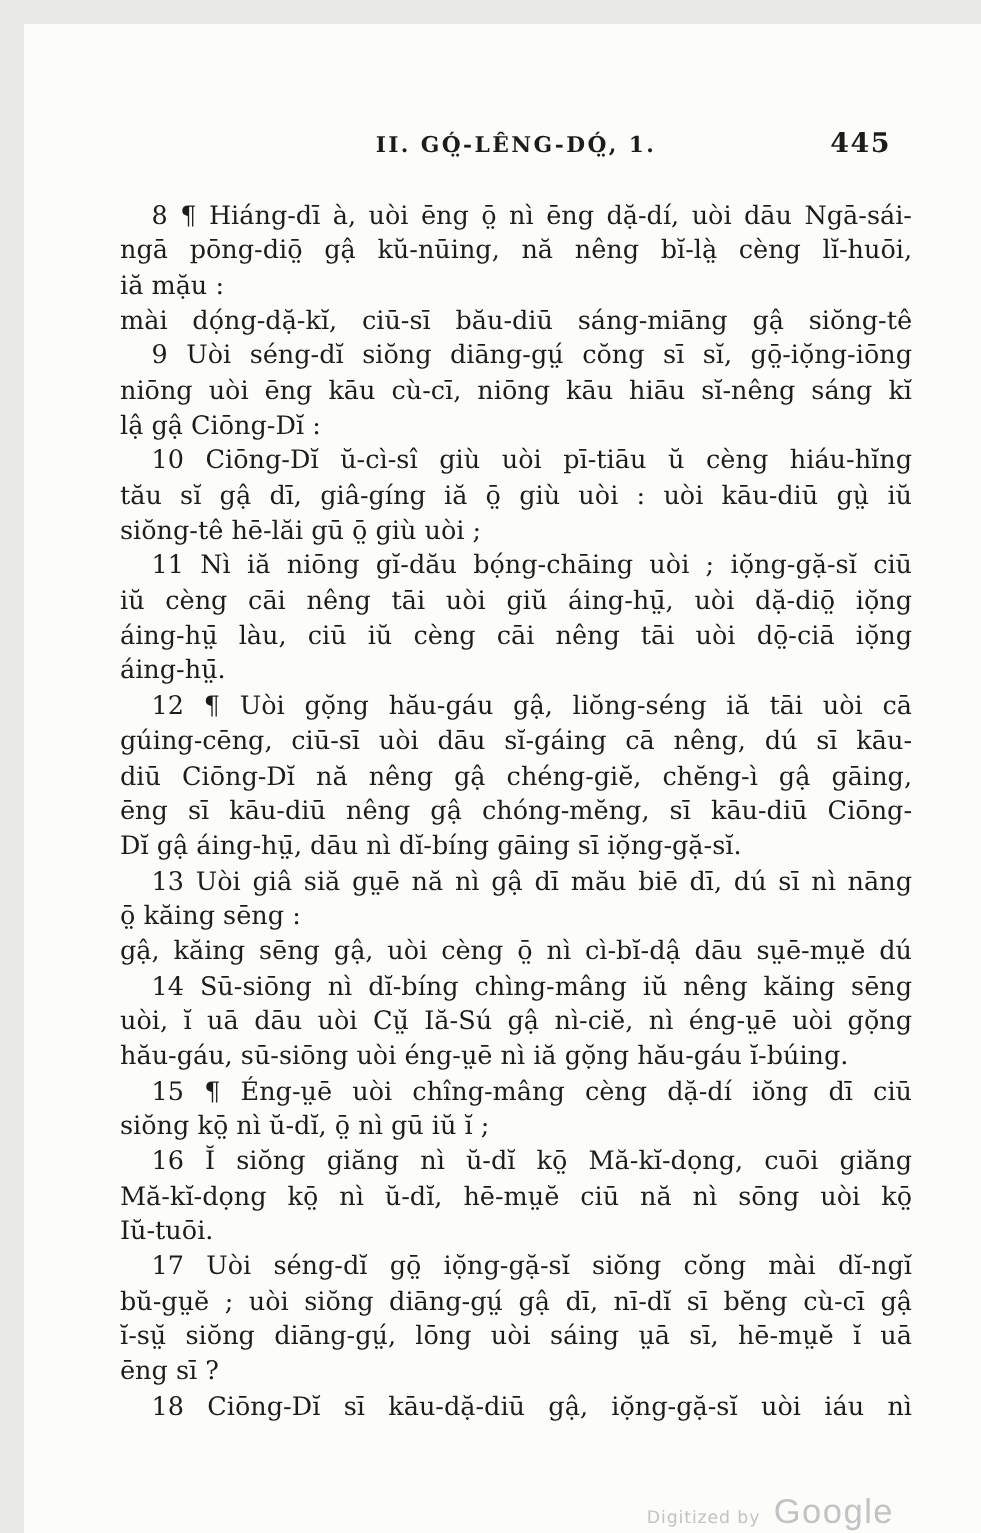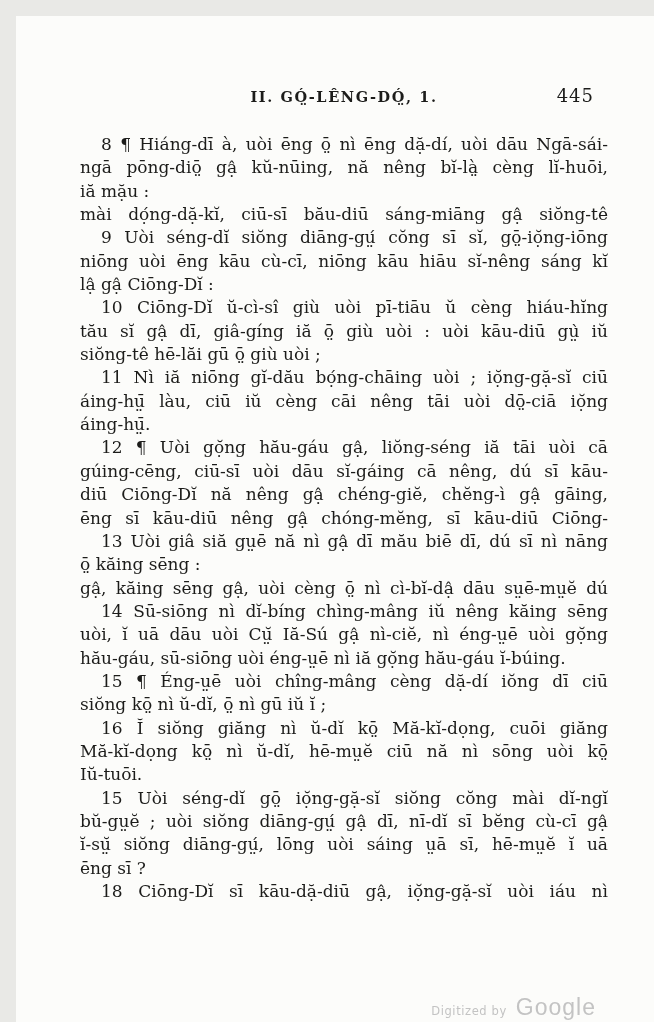--- a/index.html
+++ b/index.html
@@ -27,21 +27,21 @@
     text-align: center;
     font-size: 14.5px;
     font-weight: bold;
     letter-spacing: 1.6px;
   }
   .page-number {
     position: absolute;
     right: 14px;
     top: -3px;
     font-size: 18px;
-    font-weight: normal;
+    font-weight: bold;
     letter-spacing: 1px;
   }
   .content {
     position: absolute;
     top: 117px;
     left: 64px;
     width: 528px;
     font-size: 17px;
     line-height: 23.35px;
   }
@@ -99,28 +99,30 @@
         <div class="line">niōng uòi ēng kāu cù-cī, niōng kāu hiāu sĭ-nêng sáng kĭ</div>
         <div class="line last">lậ gậ Ciōng-Dĭ :</div>
       </div>
       <div class="verse">
         <div class="line first">10 Ciōng-Dĭ ŭ-cì-sî giù uòi pī-tiāu ŭ cèng hiáu-hĭng</div>
         <div class="line">tău sĭ gậ dī, giâ-gíng iă ō̤ giù uòi : uòi kāu-diū gṳ̀ iŭ</div>
         <div class="line last">siŏng-tê hē-lăi gū ō̤ giù uòi ;</div>
       </div>
       <div class="verse">
         <div class="line first">11 Nì iă niōng gĭ-dău bọ́ng-chāing uòi ; iọ̆ng-gặ-sĭ ciū</div>
+        <div class="line">iŭ cèng cāi nêng tāi uòi giŭ áing-hṳ̄, uòi dặ-diō̤ iọ̆ng</div>
         <div class="line">áing-hṳ̄ làu, ciū iŭ cèng cāi nêng tāi uòi dō̤-ciā iọ̆ng</div>
         <div class="line last">áing-hṳ̄.</div>
       </div>
       <div class="verse">
         <div class="line first">12 ¶ Uòi gọ̆ng hău-gáu gậ, liŏng-séng iă tāi uòi cā</div>
         <div class="line">gúing-cēng, ciū-sī uòi dāu sĭ-gáing cā nêng, dú sī kāu-</div>
         <div class="line">diū Ciōng-Dĭ nă nêng gậ chéng-giĕ, chĕng-ì gậ gāing,</div>
         <div class="line">ēng sī kāu-diū nêng gậ chóng-mĕng, sī kāu-diū Ciōng-</div>
+        <div class="line last">Dĭ gậ áing-hṳ̄, dāu nì dĭ-bíng gāing sī iọ̆ng-gặ-sĭ.</div>
       </div>
       <div class="verse">
         <div class="line first">13 Uòi giâ siă gṳē nă nì gậ dī mău biē dī, dú sī nì nāng</div>
         <div class="line last">ō̤ kăing sēng :</div>
         <div class="line">gậ, kăing sēng gậ, uòi cèng ō̤ nì cì-bĭ-dậ dāu sṳē-mṳĕ dú</div>
       </div>
       <div class="verse">
         <div class="line first">14 Sū-siōng nì dĭ-bíng chìng-mâng iŭ nêng kăing sēng</div>
         <div class="line">uòi, ĭ uā dāu uòi Cṳ̆ Iă-Sú gậ nì-ciĕ, nì éng-ṳē uòi gọ̆ng</div>
         <div class="line last">hău-gáu, sū-siōng uòi éng-ṳē nì iă gọ̆ng hău-gáu ĭ-búing.</div>
@@ -128,21 +130,21 @@
       <div class="verse">
         <div class="line first">15 ¶ Éng-ṳē uòi chîng-mâng cèng dặ-dí iŏng dī ciū</div>
         <div class="line last">siŏng kō̤ nì ŭ-dĭ, ō̤ nì gū iŭ ĭ ;</div>
       </div>
       <div class="verse">
         <div class="line first">16 Ĭ siŏng giăng nì ŭ-dĭ kō̤ Mă-kĭ-dọng, cuōi giăng</div>
         <div class="line">Mă-kĭ-dọng kō̤ nì ŭ-dĭ, hē-mṳĕ ciū nă nì sōng uòi kō̤</div>
         <div class="line last">Iŭ-tuōi.</div>
       </div>
       <div class="verse">
-        <div class="line first">15 Uòi séng-dĭ gō̤ iọ̆ng-gặ-sĭ siŏng cŏng mài dĭ-ngĭ</div>
+        <div class="line first">17 Uòi séng-dĭ gō̤ iọ̆ng-gặ-sĭ siŏng cŏng mài dĭ-ngĭ</div>
         <div class="line">bŭ-gṳĕ ; uòi siŏng diāng-gṳ́ gậ dī, nī-dĭ sī bĕng cù-cī gậ</div>
         <div class="line">ĭ-sṳ̆ siŏng diāng-gṳ́, lōng uòi sáing ṳā sī, hē-mṳĕ ĭ uā</div>
         <div class="line last">ēng sī ?</div>
       </div>
       <div class="verse">
         <div class="line first">18 Ciōng-Dĭ sī kāu-dặ-diū gậ, iọ̆ng-gặ-sĭ uòi iáu nì</div>
       </div>
     </div>
 
   <div class="watermark">

